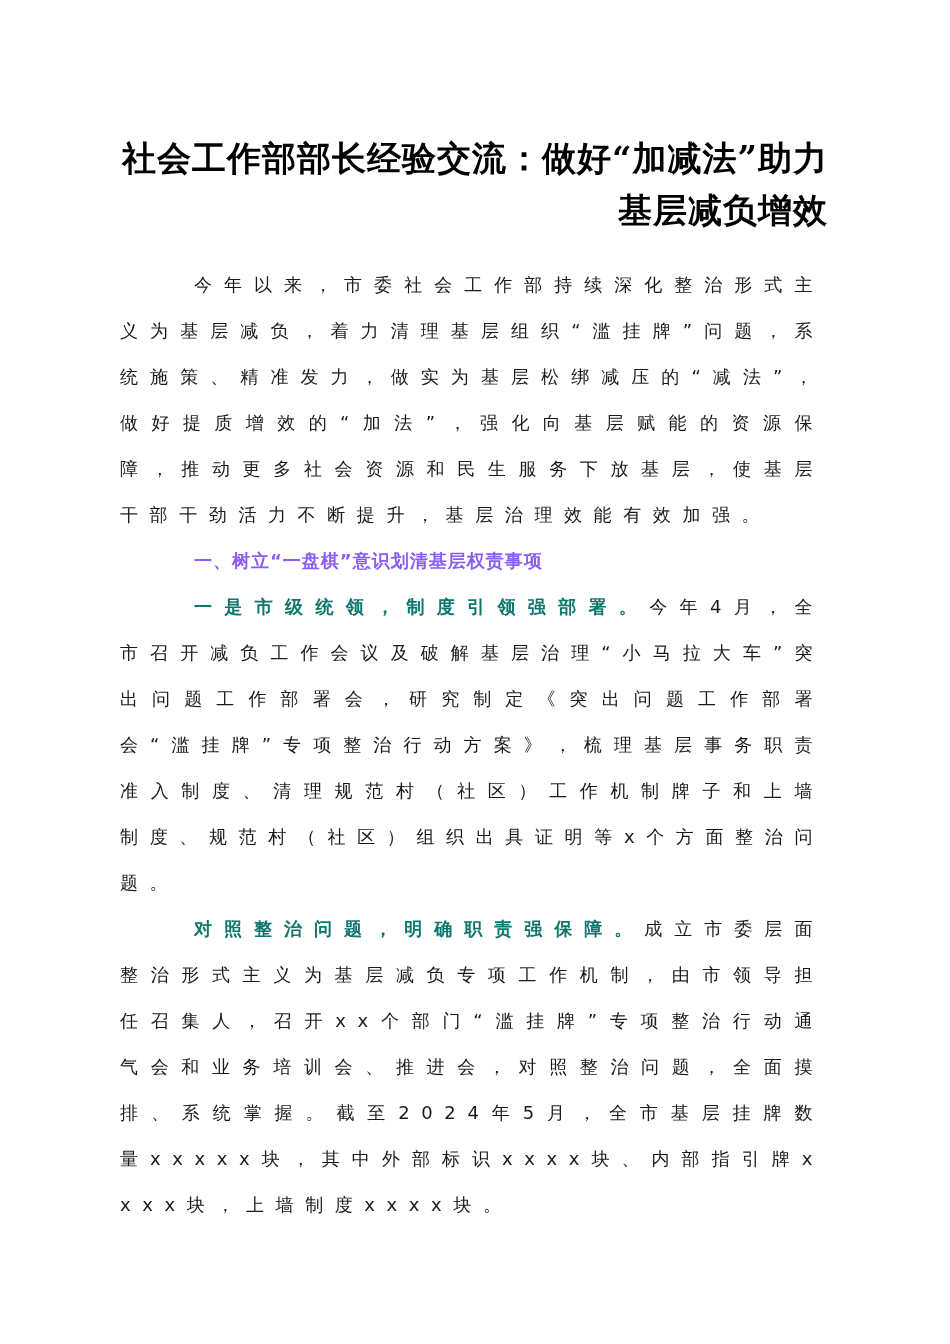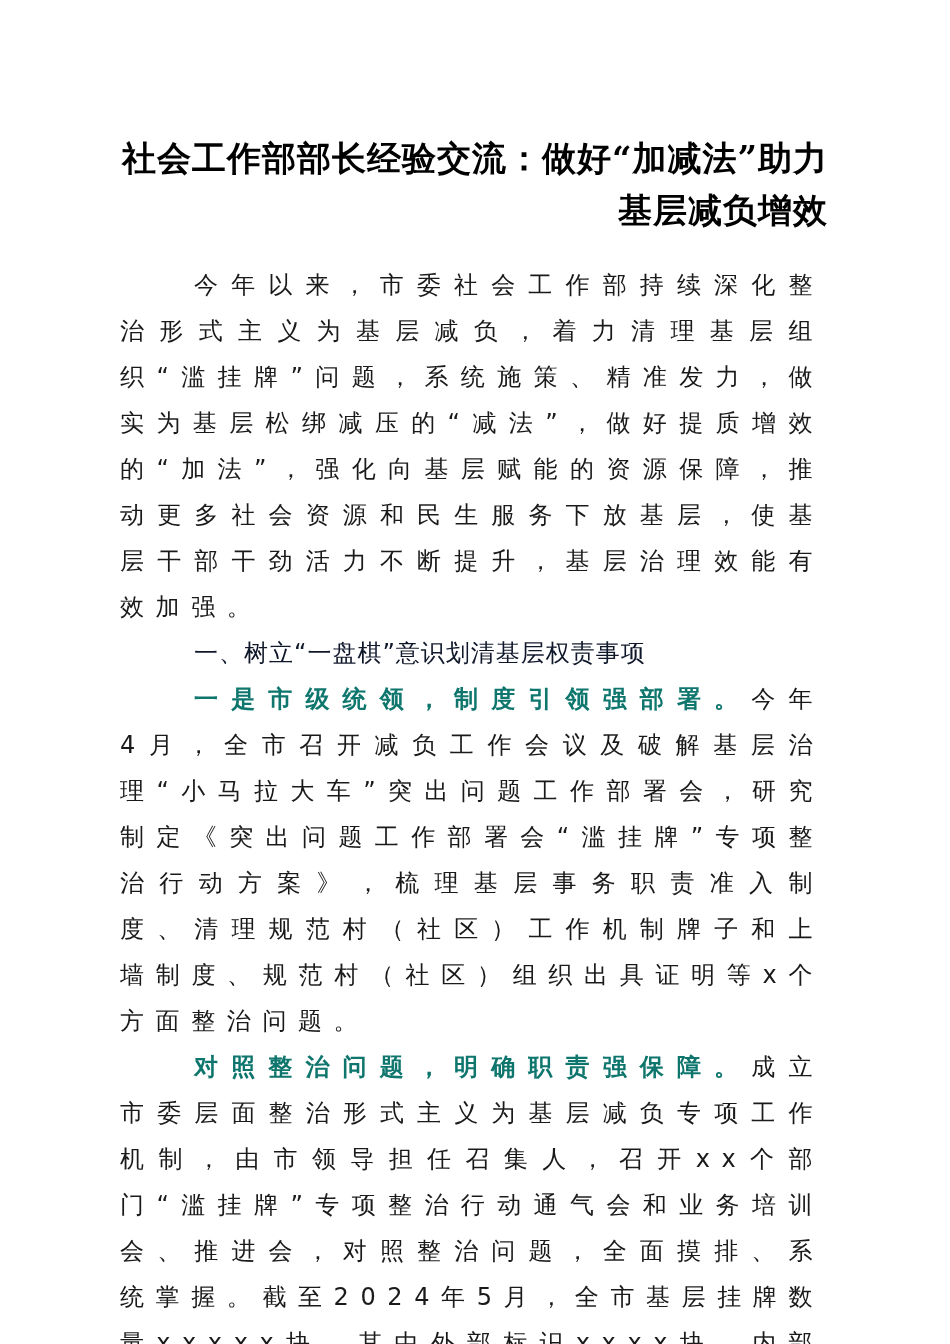--- a/index.html
+++ b/index.html
@@ -28,35 +28,35 @@
       text-align: right;
       margin: 0 -4px 0 -4px;
       letter-spacing: 1px;
       color: #000;
     }
     .body-text {
       margin-top: 26px;
     }
     .para {
       font-family: "DejaVu Sans", "Liberation Sans", sans-serif;
-      font-size: 24px;
+      font-size: 18px;
       line-height: 46px;
       letter-spacing: 11.6px;
       text-indent: 2em;
       text-indent: 74px;
       margin: 0;
       text-align: justify;
       word-break: break-all;
       font-weight: normal;
       color: #1a1a1a;
     }
     .para.heading {
-      font-weight: normal;
+      font-weight: bold;
       letter-spacing: 1px;
-      color: #0f172a;
+      color: #8b5cf6;
     }
     .para .lead {
       font-weight: bold;
       color: #0f766e;
     }
   </style>
 </head>
 <body>
 
 <div class="page">

